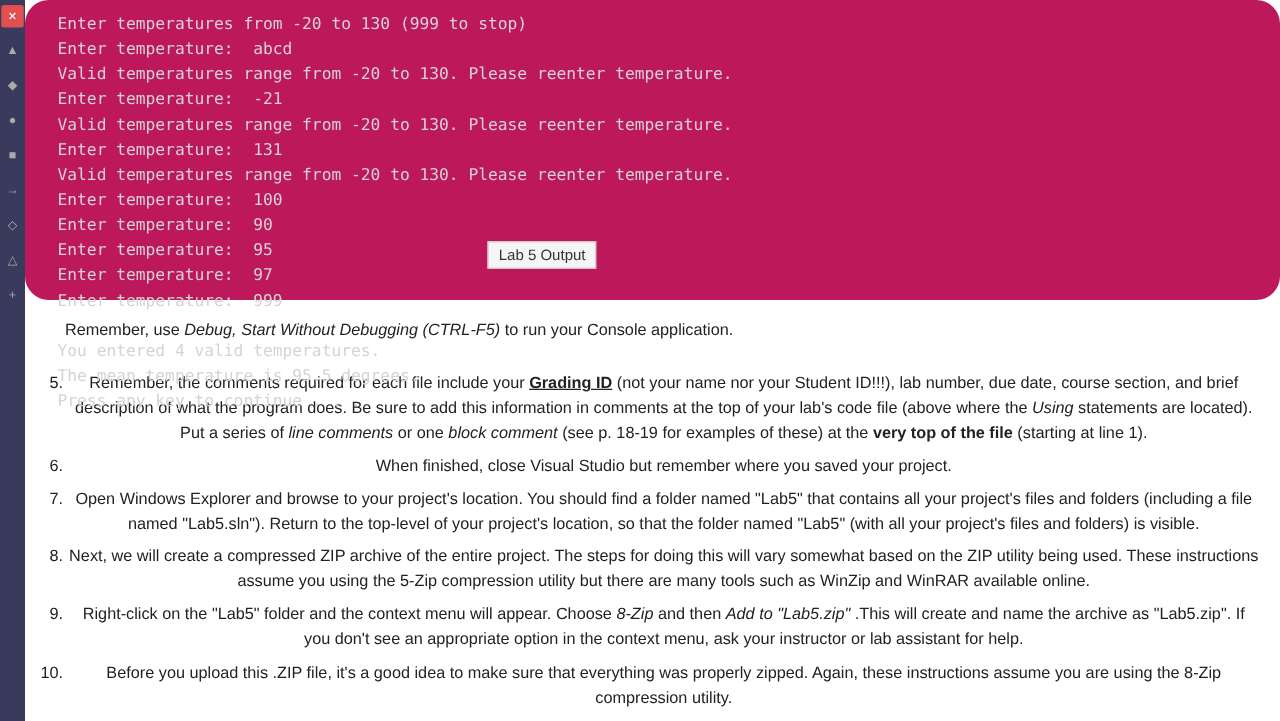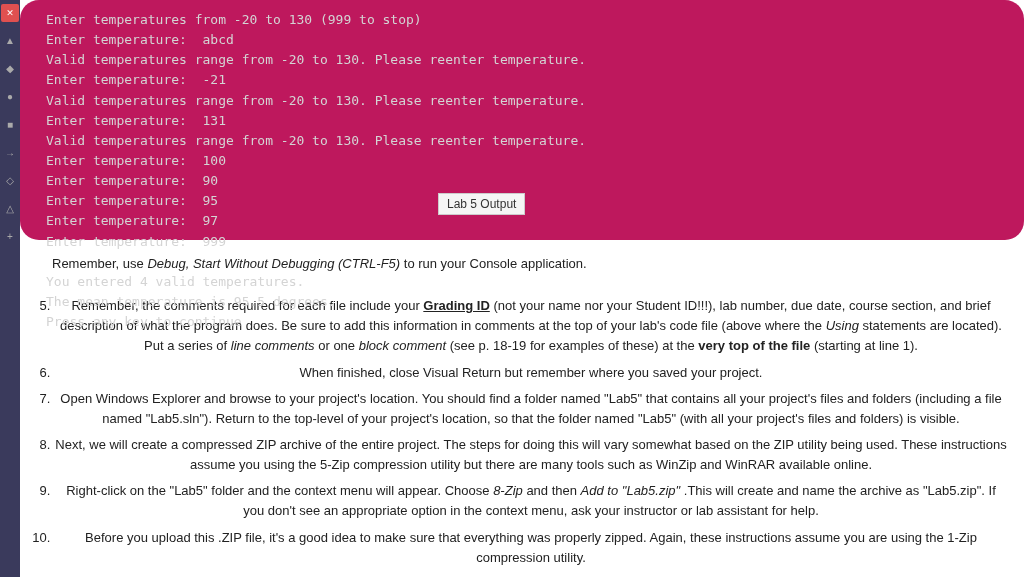--- a/index.html
+++ b/index.html
@@ -76,21 +76,20 @@
       background: #f5f5f5;
       border: 1px solid #ccc;
       padding: 3px 8px;
       font-family: Arial, sans-serif;
       font-size: 12px;
       color: #333;
       top: 193px;
       left: 370px;
       z-index: 10;
       white-space: nowrap;
-      margin-left: 48px;
     }
 
     
     .doc-area {
       padding: 6px 16px 16px 16px;
       color: #222;
       font-size: 13px;
       line-height: 1.55;
     }
     .doc-area ol {
@@ -152,29 +151,29 @@
 
   <div class="doc-area">
     <div class="intro-line">
       <span>Remember, use </span><span class="italic">Debug, Start Without Debugging (CTRL-F5)</span><span> to run your Console application.</span>
     </div>
     <ol start="5">
       <li>
         Remember, the comments required for each file include your <span class="bold-underline">Grading ID</span> (not your name nor your Student ID!!!), lab number, due date, course section, and brief description of what the program does. Be sure to add this information in comments at the top of your lab's code file (above where the <span class="italic">Using</span> statements are located). Put a series of <span class="italic">line comments</span> or one <span class="italic">block comment</span> (see p. 18-19 for examples of these) at the <span class="bold">very top of the file</span> (starting at line 1).
       </li>
       <li>
-        When finished, close Visual Return but remember where you saved your project.
+        When finished, close Visual Studio but remember where you saved your project.
       </li>
       <li>
         Open Windows Explorer and browse to your project's location. You should find a folder named "Lab5" that contains all your project's files and folders (including a file named "Lab5.sln"). Return to the top-level of your project's location, so that the folder named "Lab5" (with all your project's files and folders) is visible.
       </li>
       <li>
         Next, we will create a compressed ZIP archive of the entire project. The steps for doing this will vary somewhat based on the ZIP utility being used. These instructions assume you using the 5-Zip compression utility but there are many tools such as WinZip and WinRAR available online.
       </li>
       <li>
         Right-click on the "Lab5" folder and the context menu will appear. Choose <span class="italic">8-Zip</span> and then <span class="italic">Add to "Lab5.zip"</span> .This will create and name the archive as "Lab5.zip". If you don't see an appropriate option in the context menu, ask your instructor or lab assistant for help.
       </li>
       <li>
-        Before you upload this .ZIP file, it's a good idea to make sure that everything was properly zipped. Again, these instructions assume you are using the 1-Zip compression utility.
+        Before you upload this .ZIP file, it's a good idea to make sure that everything was properly zipped. Again, these instructions assume you are using the 8-Zip compression utility.
       </li>
     </ol>
   </div>
 </div>
 
 </body></html>

